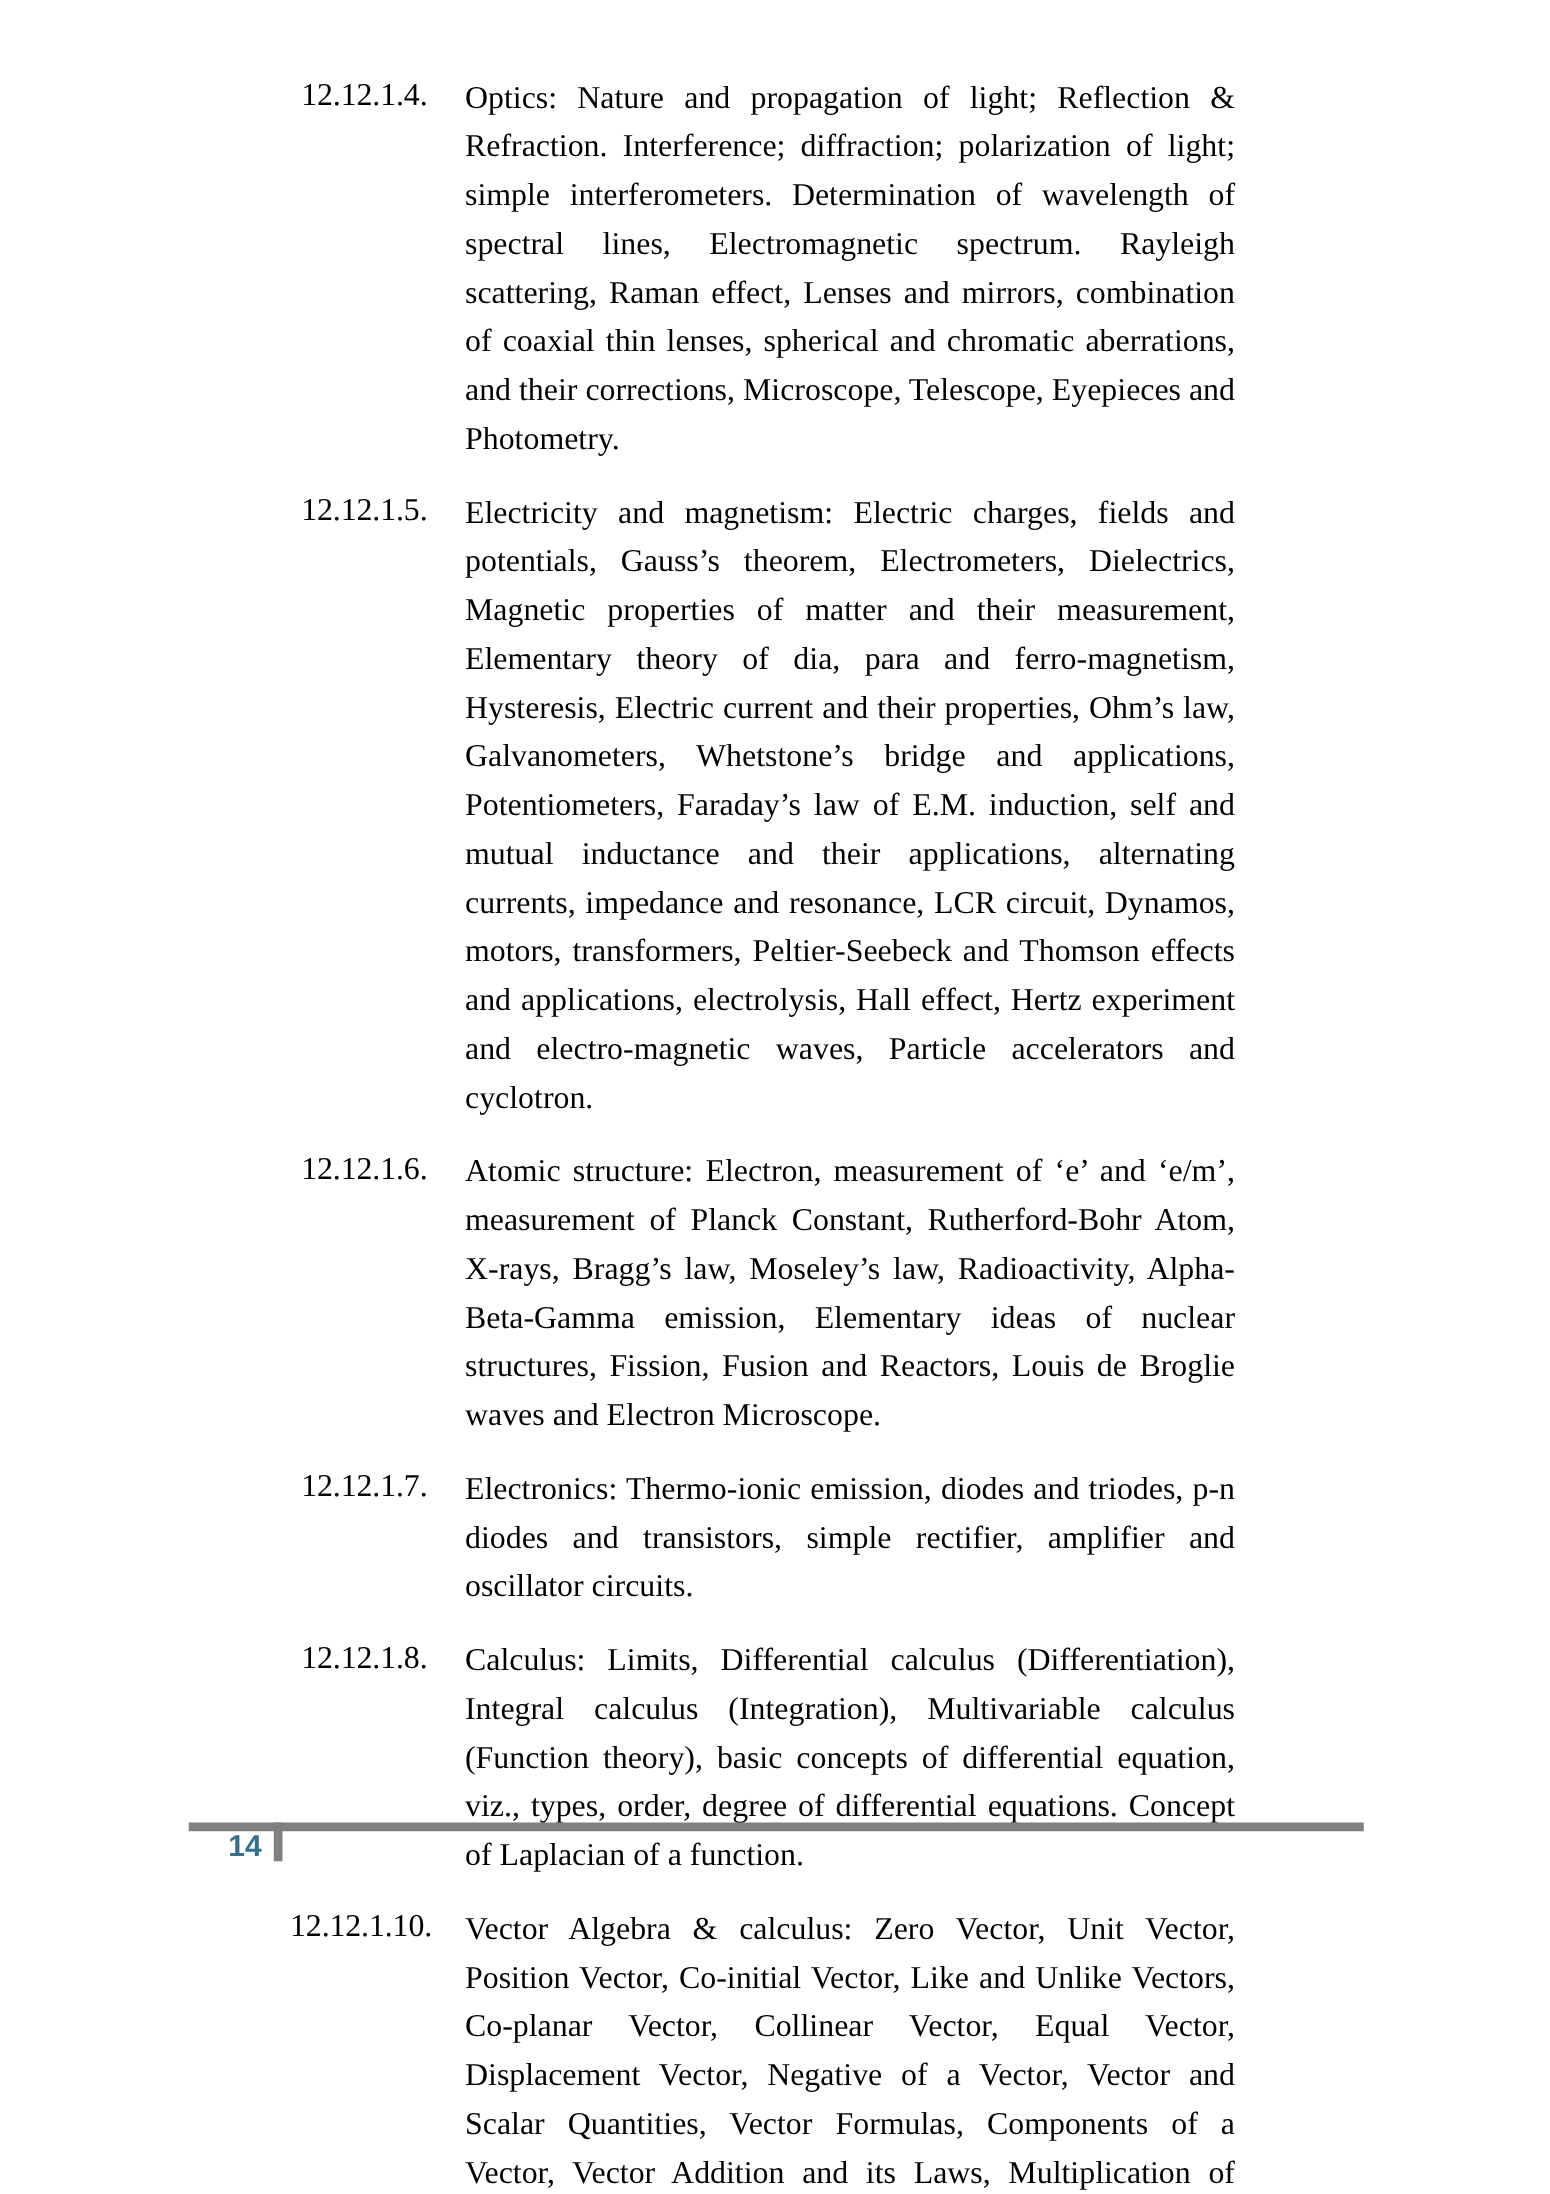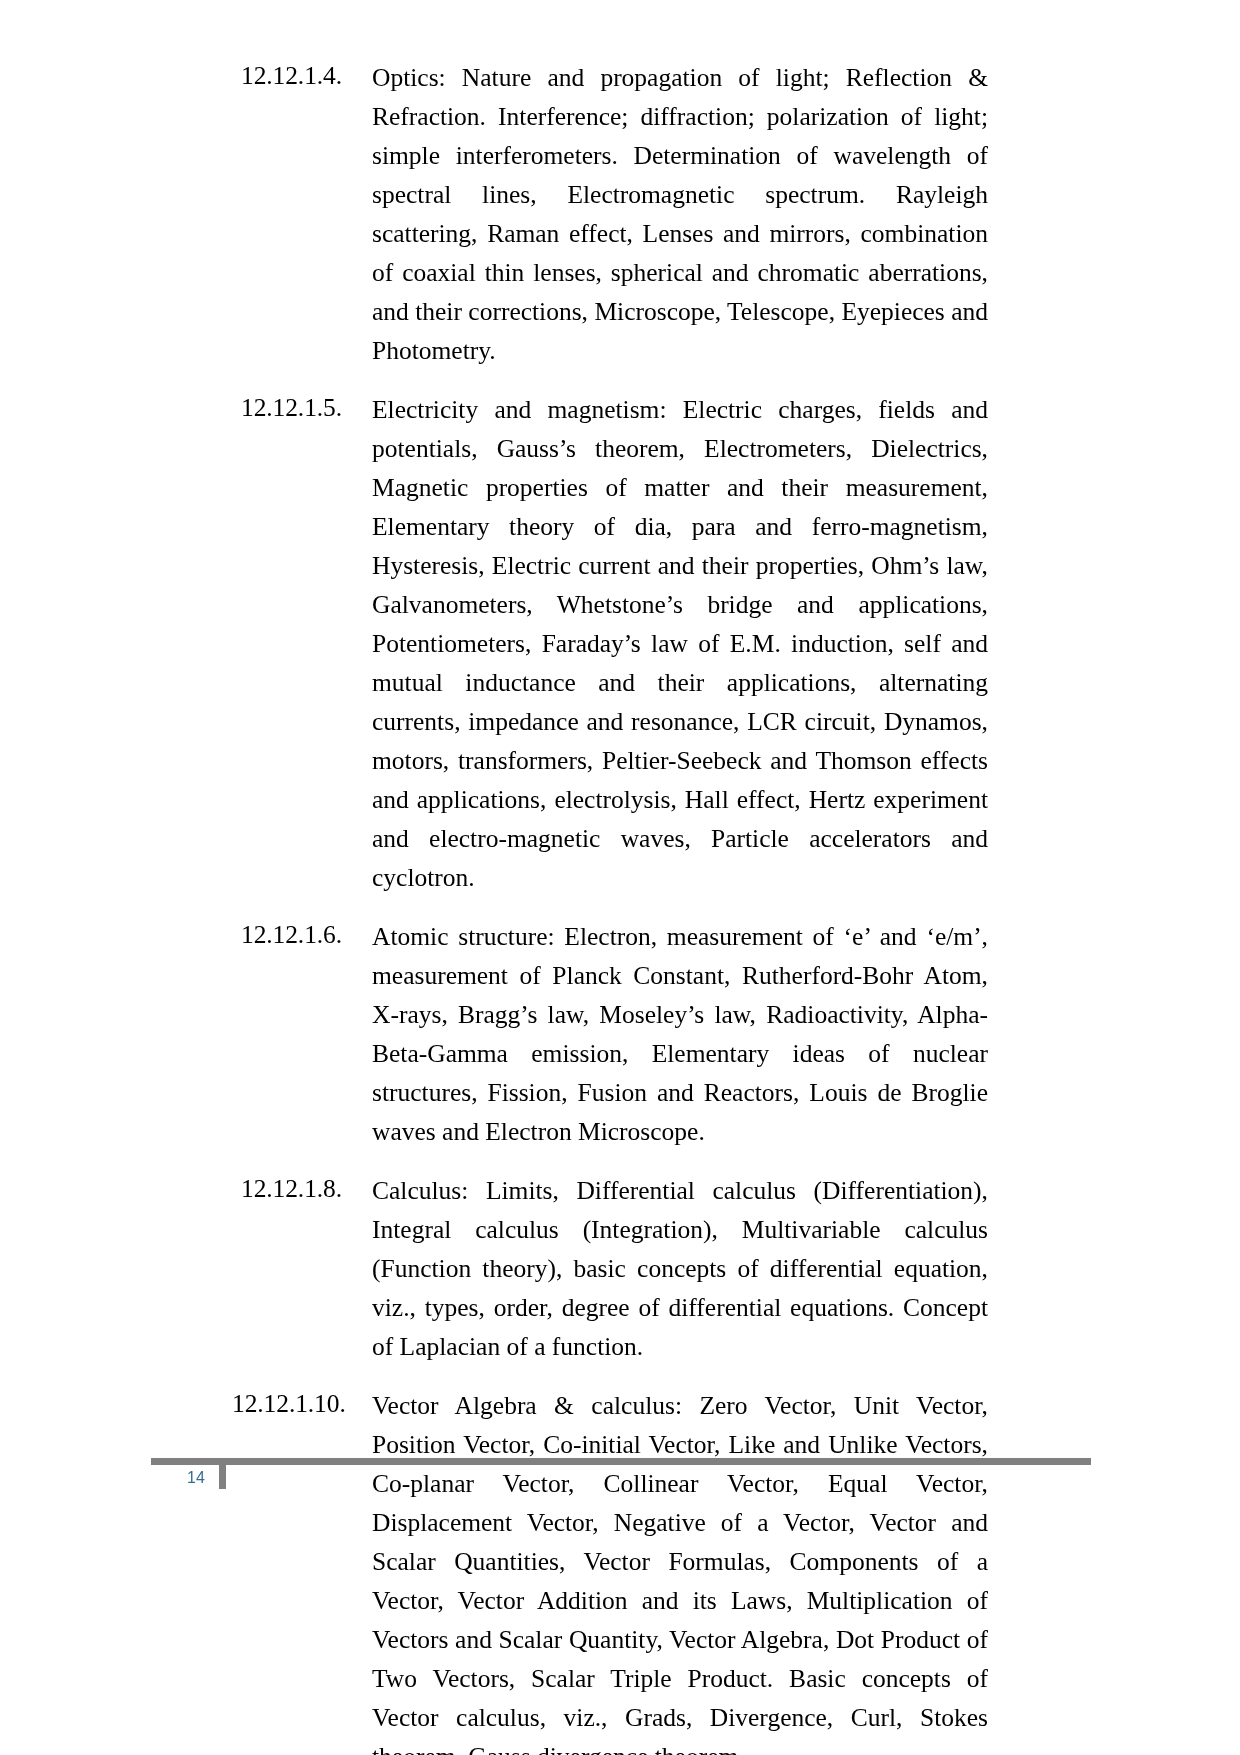--- a/index.html
+++ b/index.html
@@ -87,22 +87,22 @@
     height: 31px;
     background: #808080;
   }
   .page-number {
     position: absolute;
     left: 178px;
     top: 29px;
     width: 36px;
     text-align: center;
     font-family: "Liberation Sans", "DejaVu Sans", sans-serif;
-    font-weight: normal;
-    font-size: 16px;
+    font-weight: bold;
+    font-size: 24px;
     line-height: 30px;
     color: #31708f;
   }
 </style>
 </head>
 <body>
 
 <div class="page">
   <div class="content">
 
@@ -116,20 +116,24 @@
     <div class="clause lvl3">
       <div class="num">12.12.1.5.</div>
       <div class="body">Electricity and magnetism: Electric charges, fields and potentials, Gauss’s theorem, Electrometers, Dielectrics, Magnetic properties of matter and their measurement, Elementary theory of dia, para and ferro-magnetism, Hysteresis, Electric current and their properties, Ohm’s law, Galvanometers, Whetstone’s bridge and applications, Potentiometers, Faraday’s law of E.M. induction, self and mutual inductance and their applications, alternating currents, impedance and resonance, LCR circuit, Dynamos, motors, transformers, Peltier-Seebeck and Thomson effects and applications, electrolysis, Hall effect, Hertz experiment and electro-magnetic waves, Particle accelerators and cyclotron.</div>
     </div>
 
     <div class="clause lvl3">
       <div class="num">12.12.1.6.</div>
       <div class="body">Atomic structure: Electron, measurement of ‘e’ and ‘e/m’, measurement of Planck Constant, Rutherford-Bohr Atom, X-rays, Bragg’s law, Moseley’s law, Radioactivity, Alpha-Beta-Gamma emission, Elementary ideas of nuclear structures, Fission, Fusion and Reactors, Louis de Broglie waves and Electron Microscope.</div>
     </div>
 
+    <div class="clause lvl3">
+      <div class="num">12.12.1.7.</div>
+      <div class="body">Electronics: Thermo-ionic emission, diodes and triodes, p-n diodes and transistors, simple rectifier, amplifier and oscillator circuits.</div>
+    </div>
 
     <div class="clause lvl3">
       <div class="num">12.12.1.8.</div>
       <div class="body">Calculus:  Limits, Differential  calculus  (Differentiation), Integral calculus (Integration), Multivariable calculus (Function theory), basic concepts of differential equation, viz., types, order, degree of differential equations. Concept of Laplacian of a function.</div>
     </div>
 
 
     <div class="clause lvl3">
       <div class="num">12.12.1.10.</div>
       <div class="body">Vector Algebra &amp; calculus: Zero Vector, Unit Vector, Position Vector, Co-initial Vector, Like and Unlike Vectors, Co-planar Vector, Collinear Vector, Equal Vector, Displacement Vector, Negative of a Vector, Vector and Scalar Quantities, Vector Formulas, Components of a Vector, Vector Addition and its Laws, Multiplication of Vectors and Scalar Quantity, Vector Algebra, Dot Product of Two Vectors, Scalar Triple Product. Basic concepts of Vector calculus, viz., Grads, Divergence, Curl, Stokes theorem, Gauss divergence theorem.</div>

